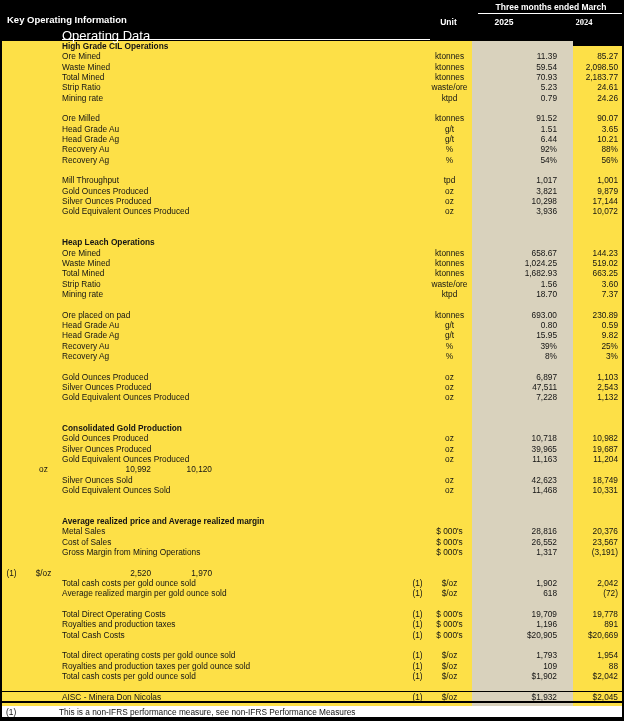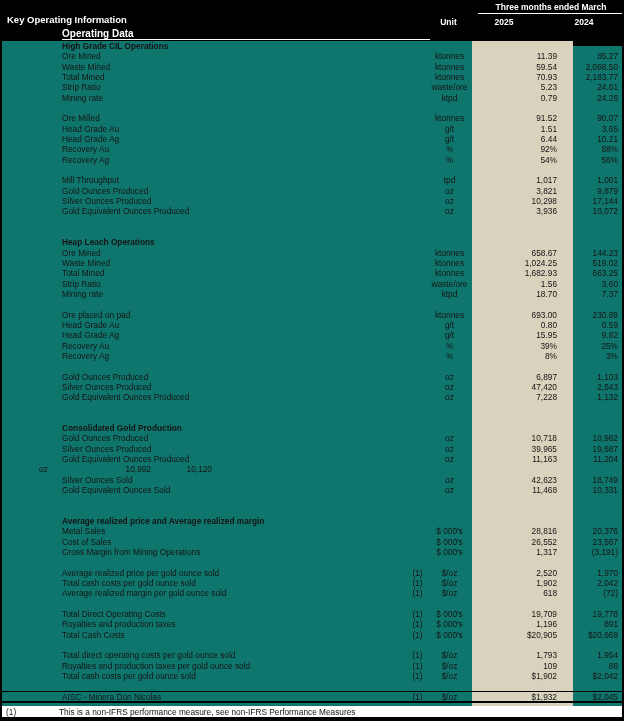--- a/index.html
+++ b/index.html
@@ -1,34 +1,34 @@
 <!DOCTYPE html>
 <html style="--highlight: #d9d2bd;"><head>
 <meta charset="utf-8">
 <style>
   * { margin:0; padding:0; box-sizing:border-box; }
   html,body { background:#ffffff; }
   body { width:624px; height:721px; font-family:"Liberation Sans", sans-serif; color:#141414; }
   .page{
-    position:relative; width:624px; height:721px; background:#0f766e;
+    position:relative; width:624px; height:721px; background:#fde047;
     border-left:2px solid #000; border-right:2px solid #000; border-bottom:4px solid #000;
     overflow:hidden;
   }
   
   .header{ position:relative; background:#000; color:#fff; height:41px; z-index:2; }
   .period{
     position:absolute; top:2px; left:476px; width:146px; text-align:center;
     font-weight:bold; font-size:8.5px; padding-bottom:1px; border-bottom:1px solid #fff;
   }
   .title{ position:absolute; top:14px; left:5px; font-weight:bold; font-size:9.5px; }
   .unit-h{ position:absolute; top:17px; left:423px; width:47px; text-align:center; font-weight:bold; font-size:8.5px; }
   .y2025-h{ position:absolute; top:17px; left:472px; width:60px; text-align:center; font-weight:bold; font-size:8.5px; }
-  .y2024-h{ position:absolute; top:17px; left:552px; width:60px; text-align:center; font-weight:bold; font-size:8.5px; }
+  .y2024-h{ position:absolute; top:17px; left:552px; width:60px; text-align:center; font-weight:bold; font-size:8.5px;font-family:Liberation Serif, serif; }
   .subtitle{
-    position:absolute; top:28px; left:60px; width:368px; font-weight:bold; font-size:10px;
+    position:absolute; top:28px; left:60px; width:368px; font-weight:normal; font-size:13px;
     border-bottom:1px solid #fff; padding-bottom:1px; height:12px;
   }
   .step{ position:absolute; top:41px; left:571px; width:49px; height:5px; background:#000; z-index:2; }
   
   .beige{ position:absolute; top:41px; left:470px; width:101px; height:666px; background:var(--highlight,#d9d2bd); z-index:0; }
   
   .tbody{ position:relative; z-index:1; }
   .row{ display:flex; height:10.33px; line-height:10.33px; font-size:8.3px; align-items:center; }
   .cell-label{ width:406px; padding-left:60px; white-space:nowrap; overflow:hidden; }
   .cell-ref{ width:19px; text-align:center; }
@@ -251,21 +251,21 @@
         <span class="cell-label">Gold Ounces Produced</span>
         <span class="cell-ref"></span>
         <span class="cell-unit">oz</span>
         <span class="cell-2025">6,897</span>
         <span class="cell-2024">1,103</span>
       </div>
       <div class="row">
         <span class="cell-label">Silver Ounces Produced</span>
         <span class="cell-ref"></span>
         <span class="cell-unit">oz</span>
-        <span class="cell-2025">47,420</span>
+        <span class="cell-2025">47,511</span>
         <span class="cell-2024">2,543</span>
       </div>
       <div class="row">
         <span class="cell-label">Gold Equivalent Ounces Produced</span>
         <span class="cell-ref"></span>
         <span class="cell-unit">oz</span>
         <span class="cell-2025">7,228</span>
         <span class="cell-2024">1,132</span>
       </div>
       <div class="row"></div>
@@ -335,21 +335,20 @@
       </div>
       <div class="row">
         <span class="cell-label">Gross Margin from Mining Operations</span>
         <span class="cell-ref"></span>
         <span class="cell-unit">$ 000's</span>
         <span class="cell-2025">1,317</span>
         <span class="cell-2024">(3,191)</span>
       </div>
       <div class="row"></div>
       <div class="row">
-        <span class="cell-label">Average realized price per gold ounce sold</span>
         <span class="cell-ref">(1)</span>
         <span class="cell-unit">$/oz</span>
         <span class="cell-2025">2,520</span>
         <span class="cell-2024">1,970</span>
       </div>
       <div class="row">
         <span class="cell-label">Total cash costs per gold ounce sold</span>
         <span class="cell-ref">(1)</span>
         <span class="cell-unit">$/oz</span>
         <span class="cell-2025">1,902</span>

